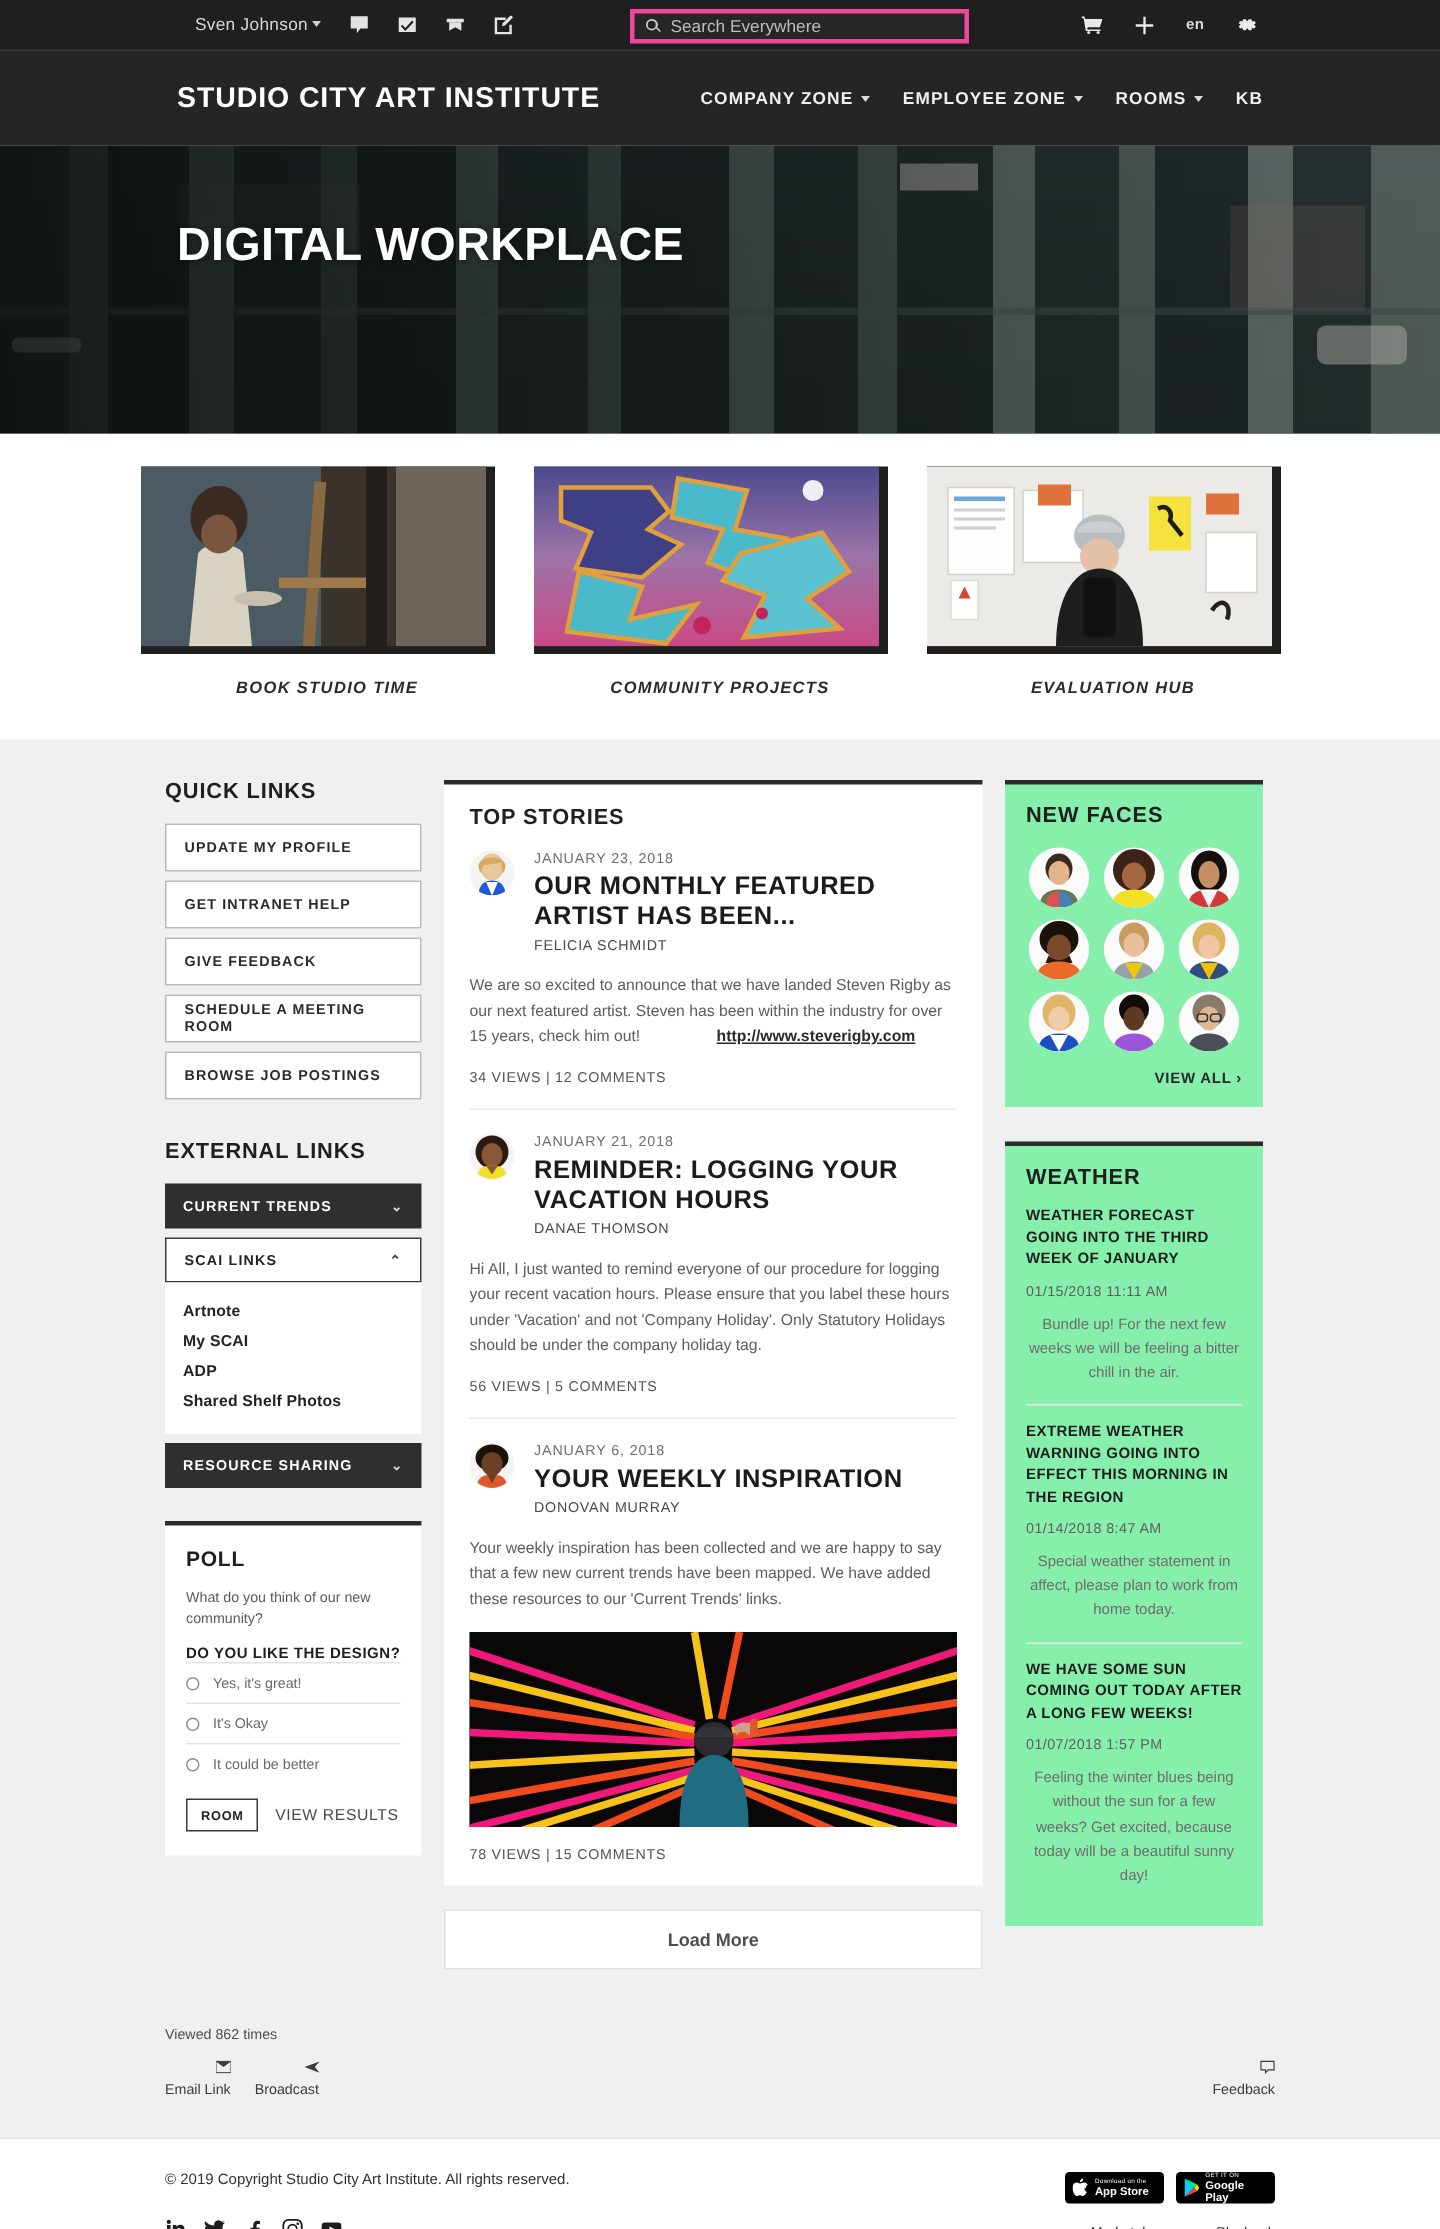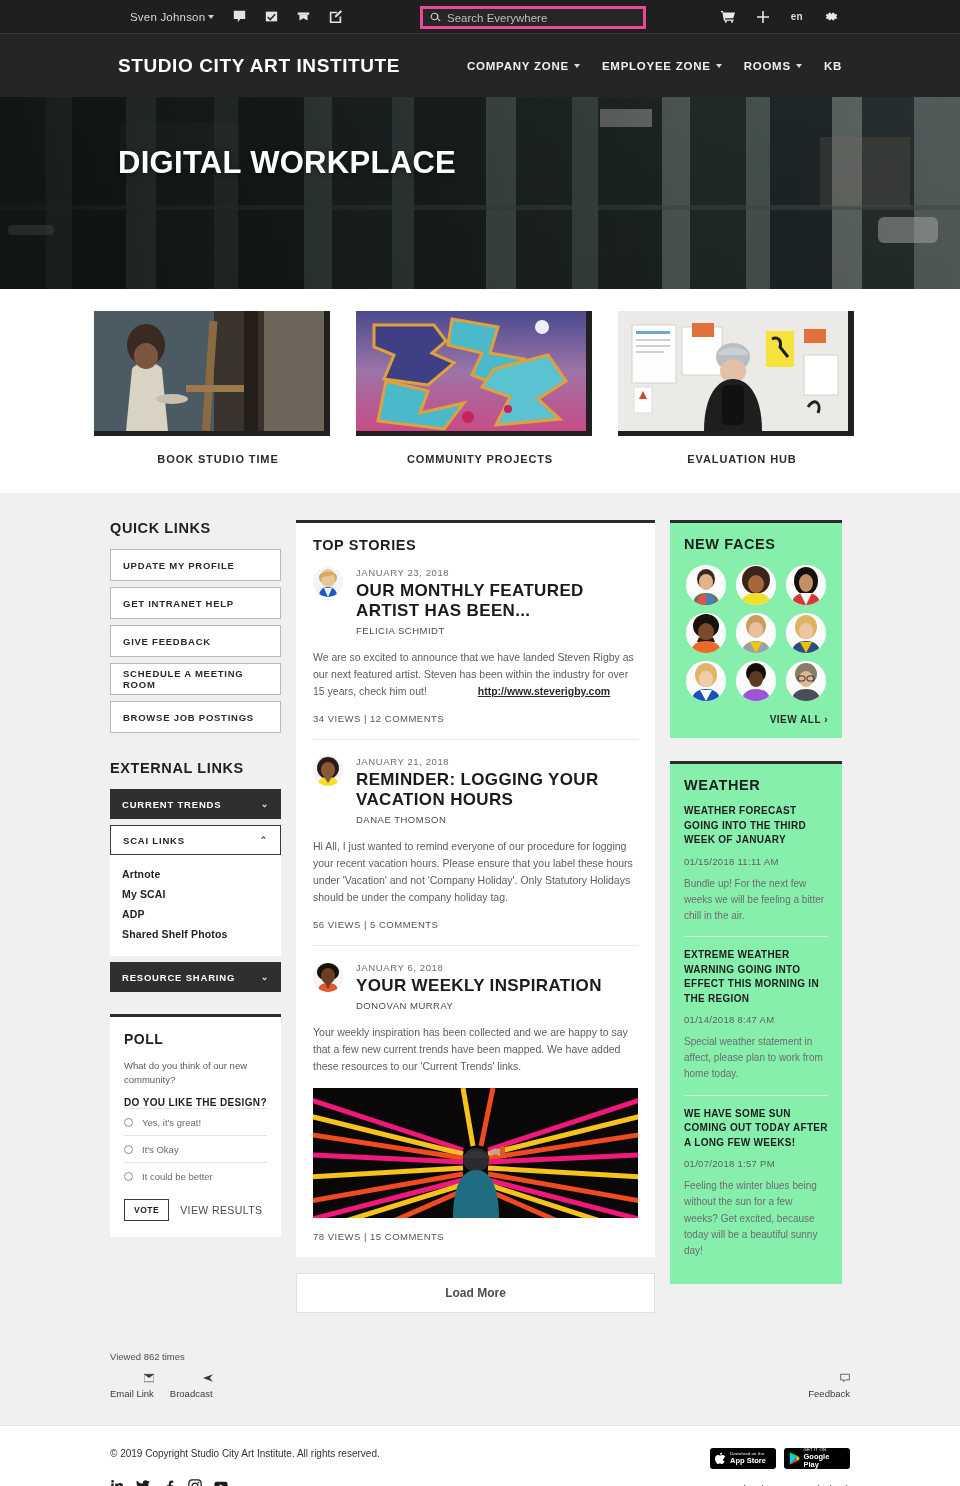--- a/index.html
+++ b/index.html
@@ -140,21 +140,21 @@
   }
 
   
   .tiles {
     background: #ffffff;
     padding: 22px 0 28px;
     display: flex;
     justify-content: center;
     gap: 14px;
   }
-  .tile { width: 248px; }
+  .tile { width: 248px; font-style: italic; }
   .tile-shadow {
     position: relative;
     width: 236px; height: 125px;
     background: #202020;
   }
   .tile-img {
     position: absolute;
     left: 0; top: 0;
     width: 230px; height: 120px;
     overflow: hidden;
@@ -328,21 +328,21 @@
     margin: 0 auto; overflow: hidden; position: relative;
     background: #f2f2f2;
   }
   .view-all { text-align: right; font-size: 10px; font-weight: 700; letter-spacing: .5px; color: #2a2a2a; margin-top: 13px; cursor: pointer; }
 
   .weather-panel { margin-top: 23px; }
   .weather-item { padding: 11px 0 12px; border-bottom: 1px solid #e6e6e6; }
   .weather-item:last-child { border-bottom: 0; }
   .wx-title { font-size: 10px; font-weight: 700; letter-spacing: .3px; color: #1d1d1d; line-height: 1.45; cursor: pointer; }
   .wx-time { font-size: 9.5px; color: #5f5f5f; margin-top: 8px; letter-spacing: .3px; }
-  .wx-body { font-size: 10px; color: #6d6d6d; line-height: 1.62; margin-top: 9px; }
+  .wx-body { font-size: 10px; color: #6d6d6d; line-height: 1.62; margin-top: 9px; text-align: center; }
 
   
   .meta-bar { background: #f0f0f0; padding: 0 0 14px; }
   .meta-inner { width: 740px; margin: 0 auto; }
   .viewed { font-size: 9.5px; color: #4d4d4d; }
   .meta-row {
     display: flex; align-items: center; justify-content: space-between;
     margin-top: 11px; padding-bottom: 12px;
   }
   .meta-left { display: flex; align-items: center; gap: 16px; }
@@ -641,21 +641,21 @@
         <div class="poll-opt">
           <span class="radio"></span>
           <span>It's Okay</span>
         </div>
         <div class="poll-opt">
           <span class="radio"></span>
           <span>It could be better</span>
         </div>
 
         <div class="poll-actions">
-          <button class="vote-btn">VOTE</button>
+          <button class="vote-btn">ROOM</button>
           <span class="view-results">VIEW RESULTS</span>
         </div>
       </div>
     </div>
 
     <div class="col-mid">
       <div class="stories-card">
         <div class="stories-title">TOP STORIES</div>
 
         <div class="story">

